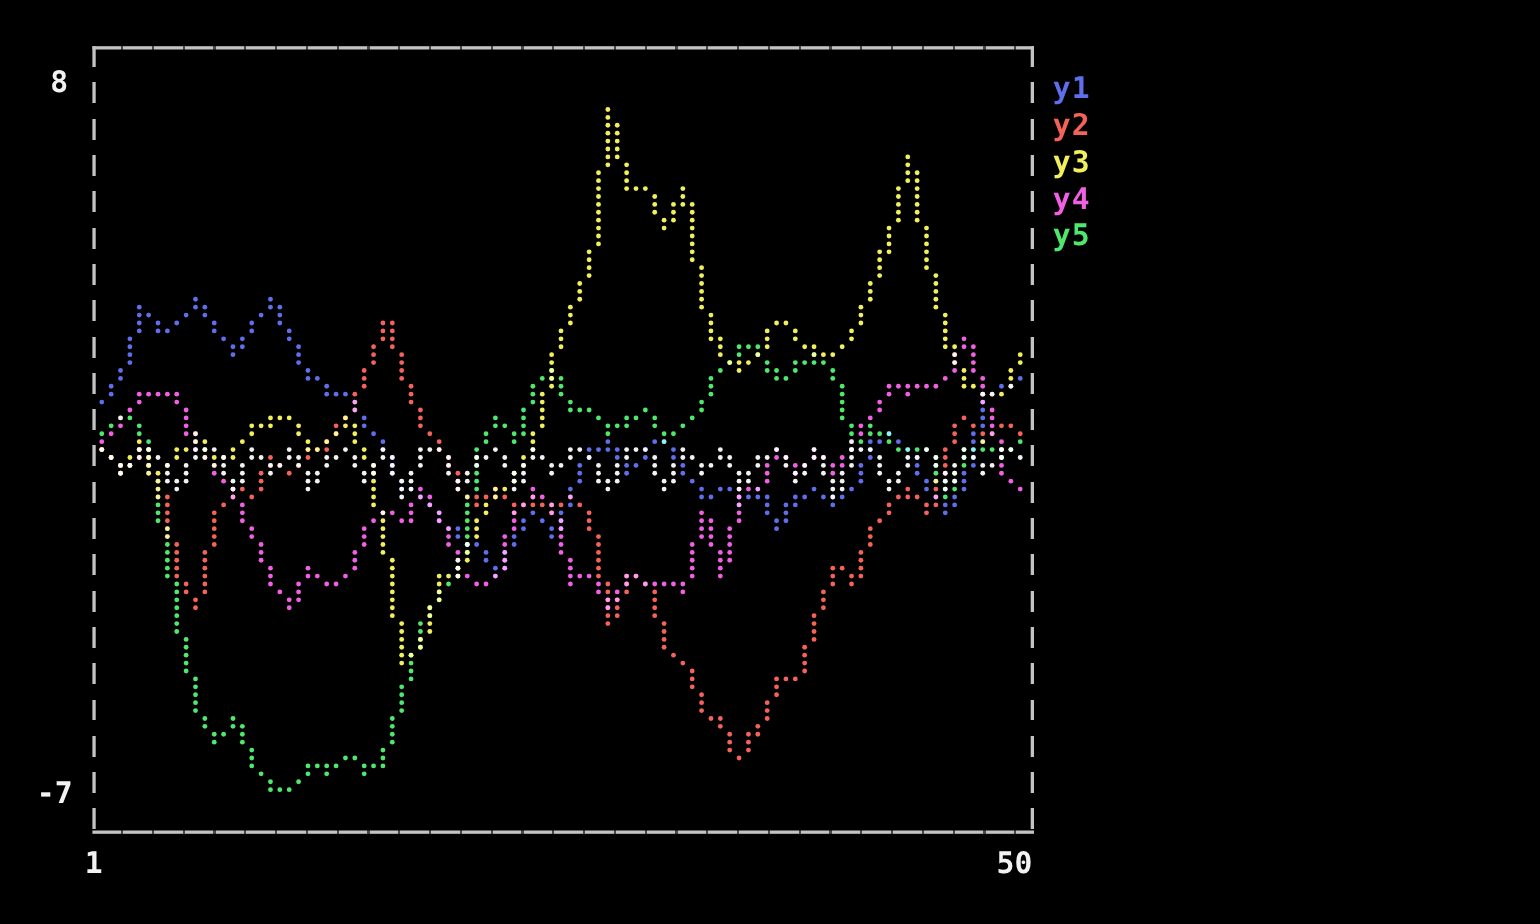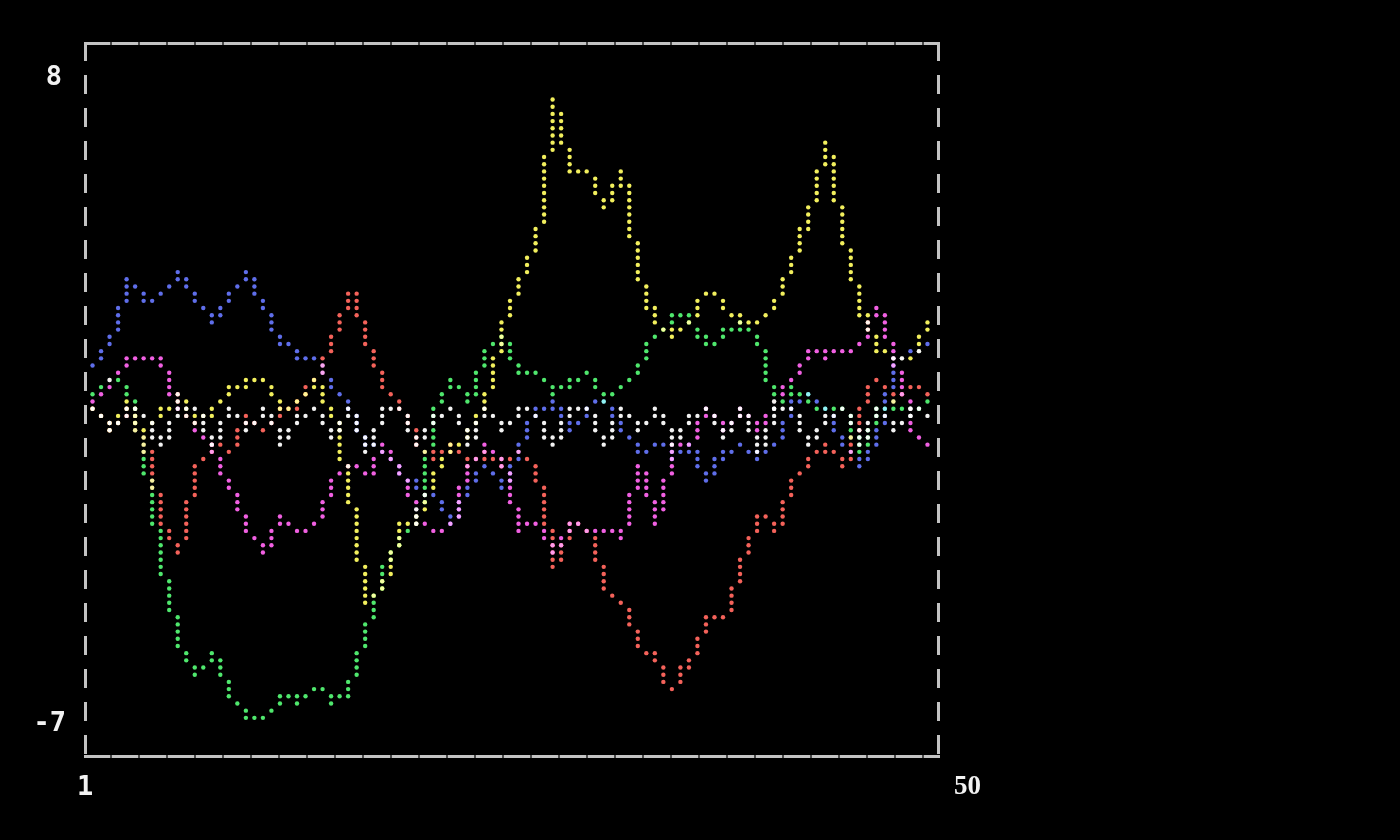--- a/index.html
+++ b/index.html
@@ -11,21 +11,21 @@
   .border.top{top:42px;}
   .border.bottom{top:755px;}
   .border.v{width:3px;top:42px;height:716px;
     background:repeating-linear-gradient(to bottom,#c3c3c3 0 19px,transparent 19px 33px);}
   .border.left{left:84px;}
   .border.right{left:937px;}
   .axis-label{position:absolute;color:#f2f2f2;font-weight:bold;font-size:27px;line-height:27px;}
   .ymax{left:14px;top:62px;width:48px;text-align:right;}
   .ymin{left:14px;top:708px;width:52px;text-align:right;}
   .xmin{left:77px;top:772px;}
-  .xmax{left:954px;top:772px;font-family:Liberation Serif, serif;}
+  .xmax{left:906px;top:772px;}
   .legend{position:absolute;left:957px;top:64px;}
   .legend-item{font-weight:bold;font-size:27px;line-height:33.5px;letter-spacing:1px;}
   svg#chart-svg{position:absolute;left:0;top:0;}
   svg#chart-svg circle{mix-blend-mode:screen;}
 </style>
 </head>
 <body>
 
 <div class="stage">
   <div class="border h top"></div>
@@ -1315,13 +1315,20 @@
       <circle cx="884.88" cy="415.88" r="2.2" fill="#f2f2f2"></circle>
       <circle cx="893.4" cy="423.07" r="2.2" fill="#f2f2f2"></circle>
       <circle cx="893.4" cy="430.26000000000005" r="2.2" fill="#f2f2f2"></circle>
       <circle cx="901.92" cy="423.07" r="2.2" fill="#f2f2f2"></circle>
       <circle cx="910.4399999999999" cy="415.88" r="2.2" fill="#f2f2f2"></circle>
       <circle cx="910.4399999999999" cy="408.69" r="2.2" fill="#f2f2f2"></circle>
       <circle cx="918.9599999999999" cy="408.69" r="2.2" fill="#f2f2f2"></circle>
       <circle cx="927.4799999999999" cy="415.88" r="2.2" fill="#f2f2f2"></circle>
     </svg>
 
+  <div class="legend">
+    <div class="legend-item" style="color: rgb(95, 110, 234);">y1</div>
+    <div class="legend-item" style="color: rgb(244, 98, 90);">y2</div>
+    <div class="legend-item" style="color: rgb(242, 239, 93);">y3</div>
+    <div class="legend-item" style="color: rgb(241, 96, 226);">y4</div>
+    <div class="legend-item" style="color: rgb(79, 231, 109);">y5</div>
+  </div>
 </div>
 
 </body></html>

